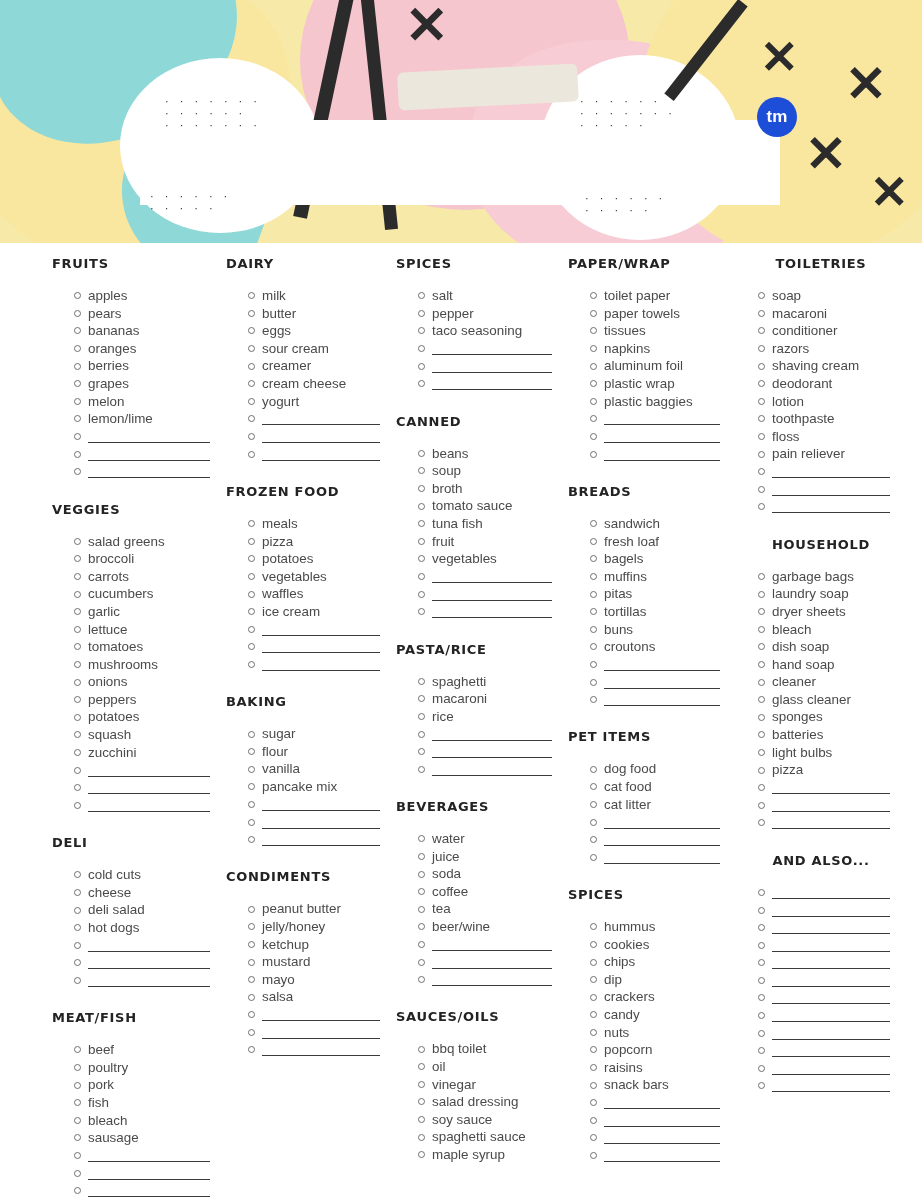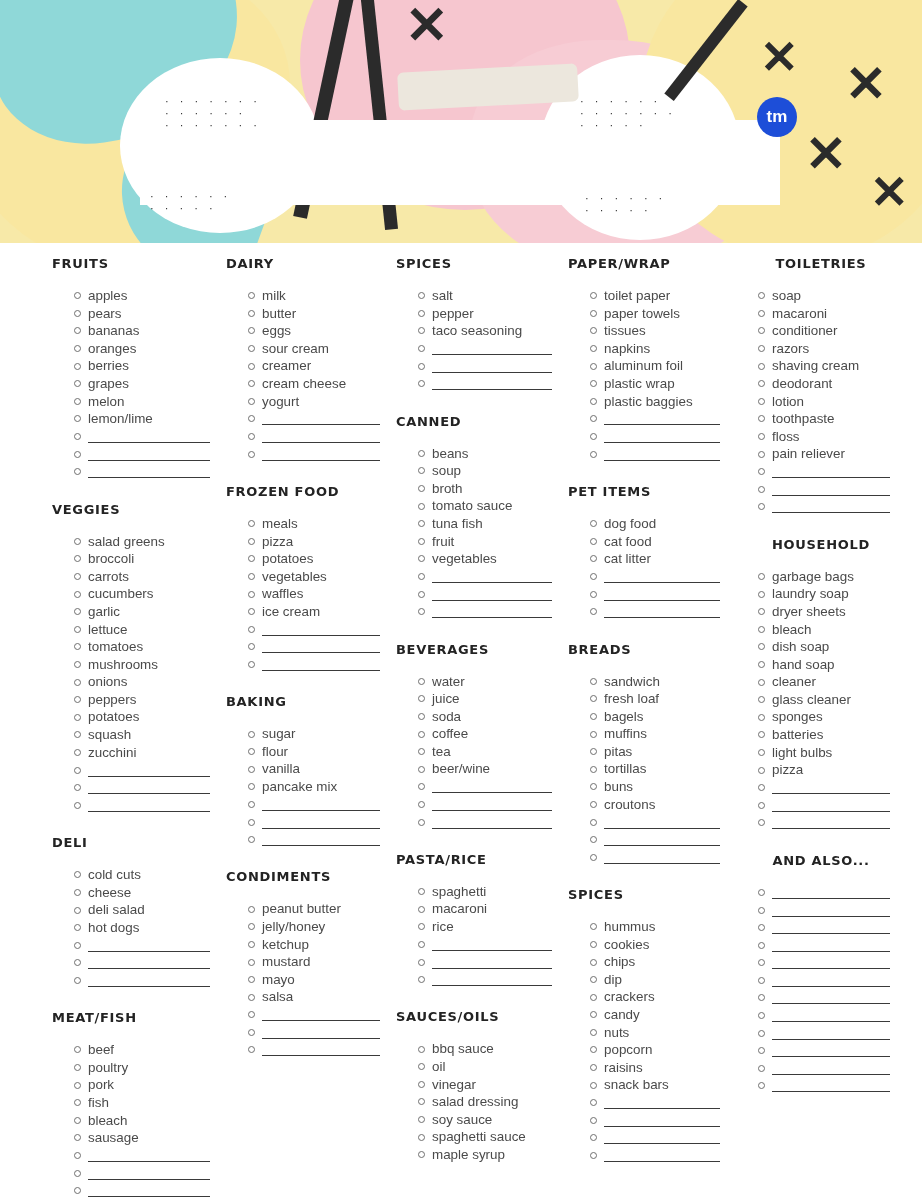--- a/index.html
+++ b/index.html
@@ -610,20 +610,49 @@
               <span class="bullet"></span>
               <span class="line"></span>
             </li>
             <li class="blank">
               <span class="bullet"></span>
               <span class="line"></span>
             </li>
           </ul>
         </div>
         <div class="sec">
+          <div class="sec-title">PASTA/RICE</div>
+          <ul class="items">
+            <li>
+              <span class="bullet"></span>
+              <span class="itxt">spaghetti</span>
+            </li>
+            <li>
+              <span class="bullet"></span>
+              <span class="itxt">macaroni</span>
+            </li>
+            <li>
+              <span class="bullet"></span>
+              <span class="itxt">rice</span>
+            </li>
+            <li class="blank">
+              <span class="bullet"></span>
+              <span class="line"></span>
+            </li>
+            <li class="blank">
+              <span class="bullet"></span>
+              <span class="line"></span>
+            </li>
+            <li class="blank">
+              <span class="bullet"></span>
+              <span class="line"></span>
+            </li>
+          </ul>
+        </div>
+        <div class="sec">
           <div class="sec-title">BEVERAGES</div>
           <ul class="items">
             <li>
               <span class="bullet"></span>
               <span class="itxt">water</span>
             </li>
             <li>
               <span class="bullet"></span>
               <span class="itxt">juice</span>
             </li>
@@ -651,54 +680,25 @@
               <span class="bullet"></span>
               <span class="line"></span>
             </li>
             <li class="blank">
               <span class="bullet"></span>
               <span class="line"></span>
             </li>
           </ul>
         </div>
         <div class="sec">
-          <div class="sec-title">PASTA/RICE</div>
-          <ul class="items">
-            <li>
-              <span class="bullet"></span>
-              <span class="itxt">spaghetti</span>
-            </li>
-            <li>
-              <span class="bullet"></span>
-              <span class="itxt">macaroni</span>
-            </li>
-            <li>
-              <span class="bullet"></span>
-              <span class="itxt">rice</span>
-            </li>
-            <li class="blank">
-              <span class="bullet"></span>
-              <span class="line"></span>
-            </li>
-            <li class="blank">
-              <span class="bullet"></span>
-              <span class="line"></span>
-            </li>
-            <li class="blank">
-              <span class="bullet"></span>
-              <span class="line"></span>
-            </li>
-          </ul>
-        </div>
-        <div class="sec">
           <div class="sec-title">SAUCES/OILS</div>
           <ul class="items">
             <li>
               <span class="bullet"></span>
-              <span class="itxt">bbq sauce</span>
+              <span class="itxt">bbq toilet</span>
             </li>
             <li>
               <span class="bullet"></span>
               <span class="itxt">oil</span>
             </li>
             <li>
               <span class="bullet"></span>
               <span class="itxt">vinegar</span>
             </li>
             <li>
@@ -760,82 +760,82 @@
               <span class="bullet"></span>
               <span class="line"></span>
             </li>
             <li class="blank">
               <span class="bullet"></span>
               <span class="line"></span>
             </li>
           </ul>
         </div>
         <div class="sec">
+          <div class="sec-title">BREADS</div>
+          <ul class="items">
+            <li>
+              <span class="bullet"></span>
+              <span class="itxt">sandwich</span>
+            </li>
+            <li>
+              <span class="bullet"></span>
+              <span class="itxt">fresh loaf</span>
+            </li>
+            <li>
+              <span class="bullet"></span>
+              <span class="itxt">bagels</span>
+            </li>
+            <li>
+              <span class="bullet"></span>
+              <span class="itxt">muffins</span>
+            </li>
+            <li>
+              <span class="bullet"></span>
+              <span class="itxt">pitas</span>
+            </li>
+            <li>
+              <span class="bullet"></span>
+              <span class="itxt">tortillas</span>
+            </li>
+            <li>
+              <span class="bullet"></span>
+              <span class="itxt">buns</span>
+            </li>
+            <li>
+              <span class="bullet"></span>
+              <span class="itxt">croutons</span>
+            </li>
+            <li class="blank">
+              <span class="bullet"></span>
+              <span class="line"></span>
+            </li>
+            <li class="blank">
+              <span class="bullet"></span>
+              <span class="line"></span>
+            </li>
+            <li class="blank">
+              <span class="bullet"></span>
+              <span class="line"></span>
+            </li>
+          </ul>
+        </div>
+        <div class="sec">
           <div class="sec-title">PET ITEMS</div>
           <ul class="items">
             <li>
               <span class="bullet"></span>
               <span class="itxt">dog food</span>
             </li>
             <li>
               <span class="bullet"></span>
               <span class="itxt">cat food</span>
             </li>
             <li>
               <span class="bullet"></span>
               <span class="itxt">cat litter</span>
-            </li>
-            <li class="blank">
-              <span class="bullet"></span>
-              <span class="line"></span>
-            </li>
-            <li class="blank">
-              <span class="bullet"></span>
-              <span class="line"></span>
-            </li>
-            <li class="blank">
-              <span class="bullet"></span>
-              <span class="line"></span>
-            </li>
-          </ul>
-        </div>
-        <div class="sec">
-          <div class="sec-title">BREADS</div>
-          <ul class="items">
-            <li>
-              <span class="bullet"></span>
-              <span class="itxt">sandwich</span>
-            </li>
-            <li>
-              <span class="bullet"></span>
-              <span class="itxt">fresh loaf</span>
-            </li>
-            <li>
-              <span class="bullet"></span>
-              <span class="itxt">bagels</span>
-            </li>
-            <li>
-              <span class="bullet"></span>
-              <span class="itxt">muffins</span>
-            </li>
-            <li>
-              <span class="bullet"></span>
-              <span class="itxt">pitas</span>
-            </li>
-            <li>
-              <span class="bullet"></span>
-              <span class="itxt">tortillas</span>
-            </li>
-            <li>
-              <span class="bullet"></span>
-              <span class="itxt">buns</span>
-            </li>
-            <li>
-              <span class="bullet"></span>
-              <span class="itxt">croutons</span>
             </li>
             <li class="blank">
               <span class="bullet"></span>
               <span class="line"></span>
             </li>
             <li class="blank">
               <span class="bullet"></span>
               <span class="line"></span>
             </li>
             <li class="blank">

